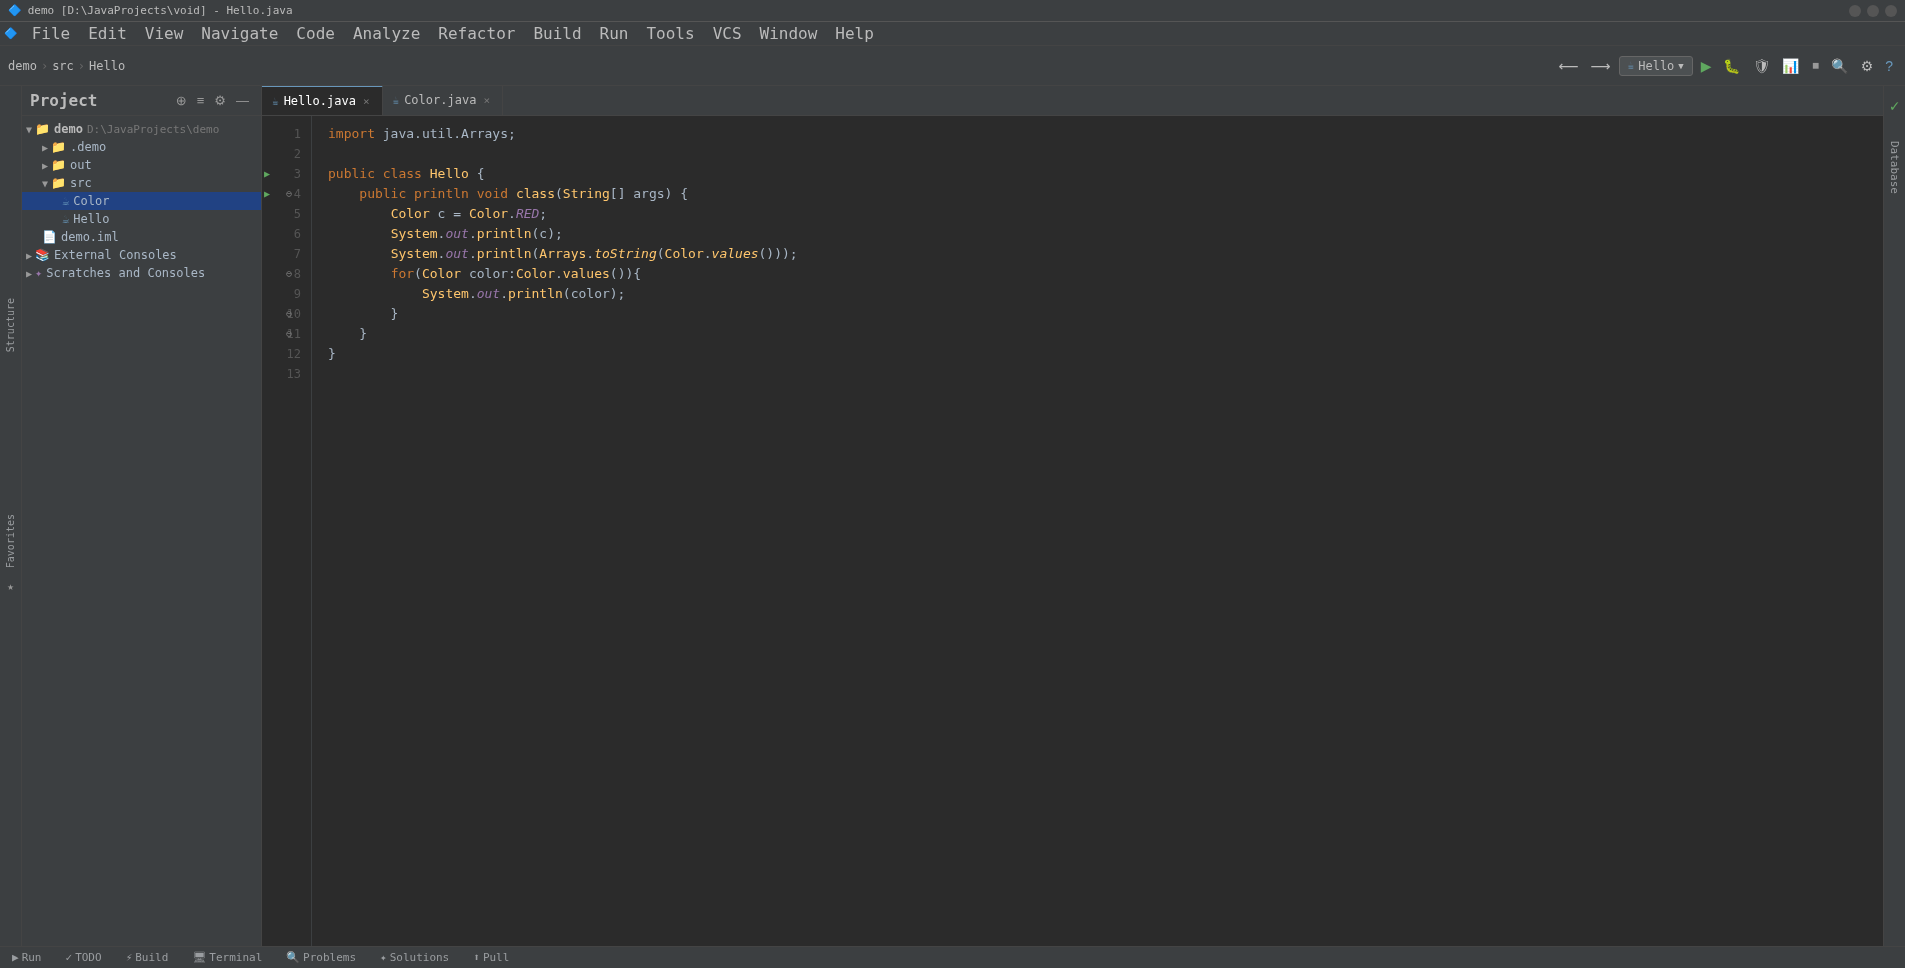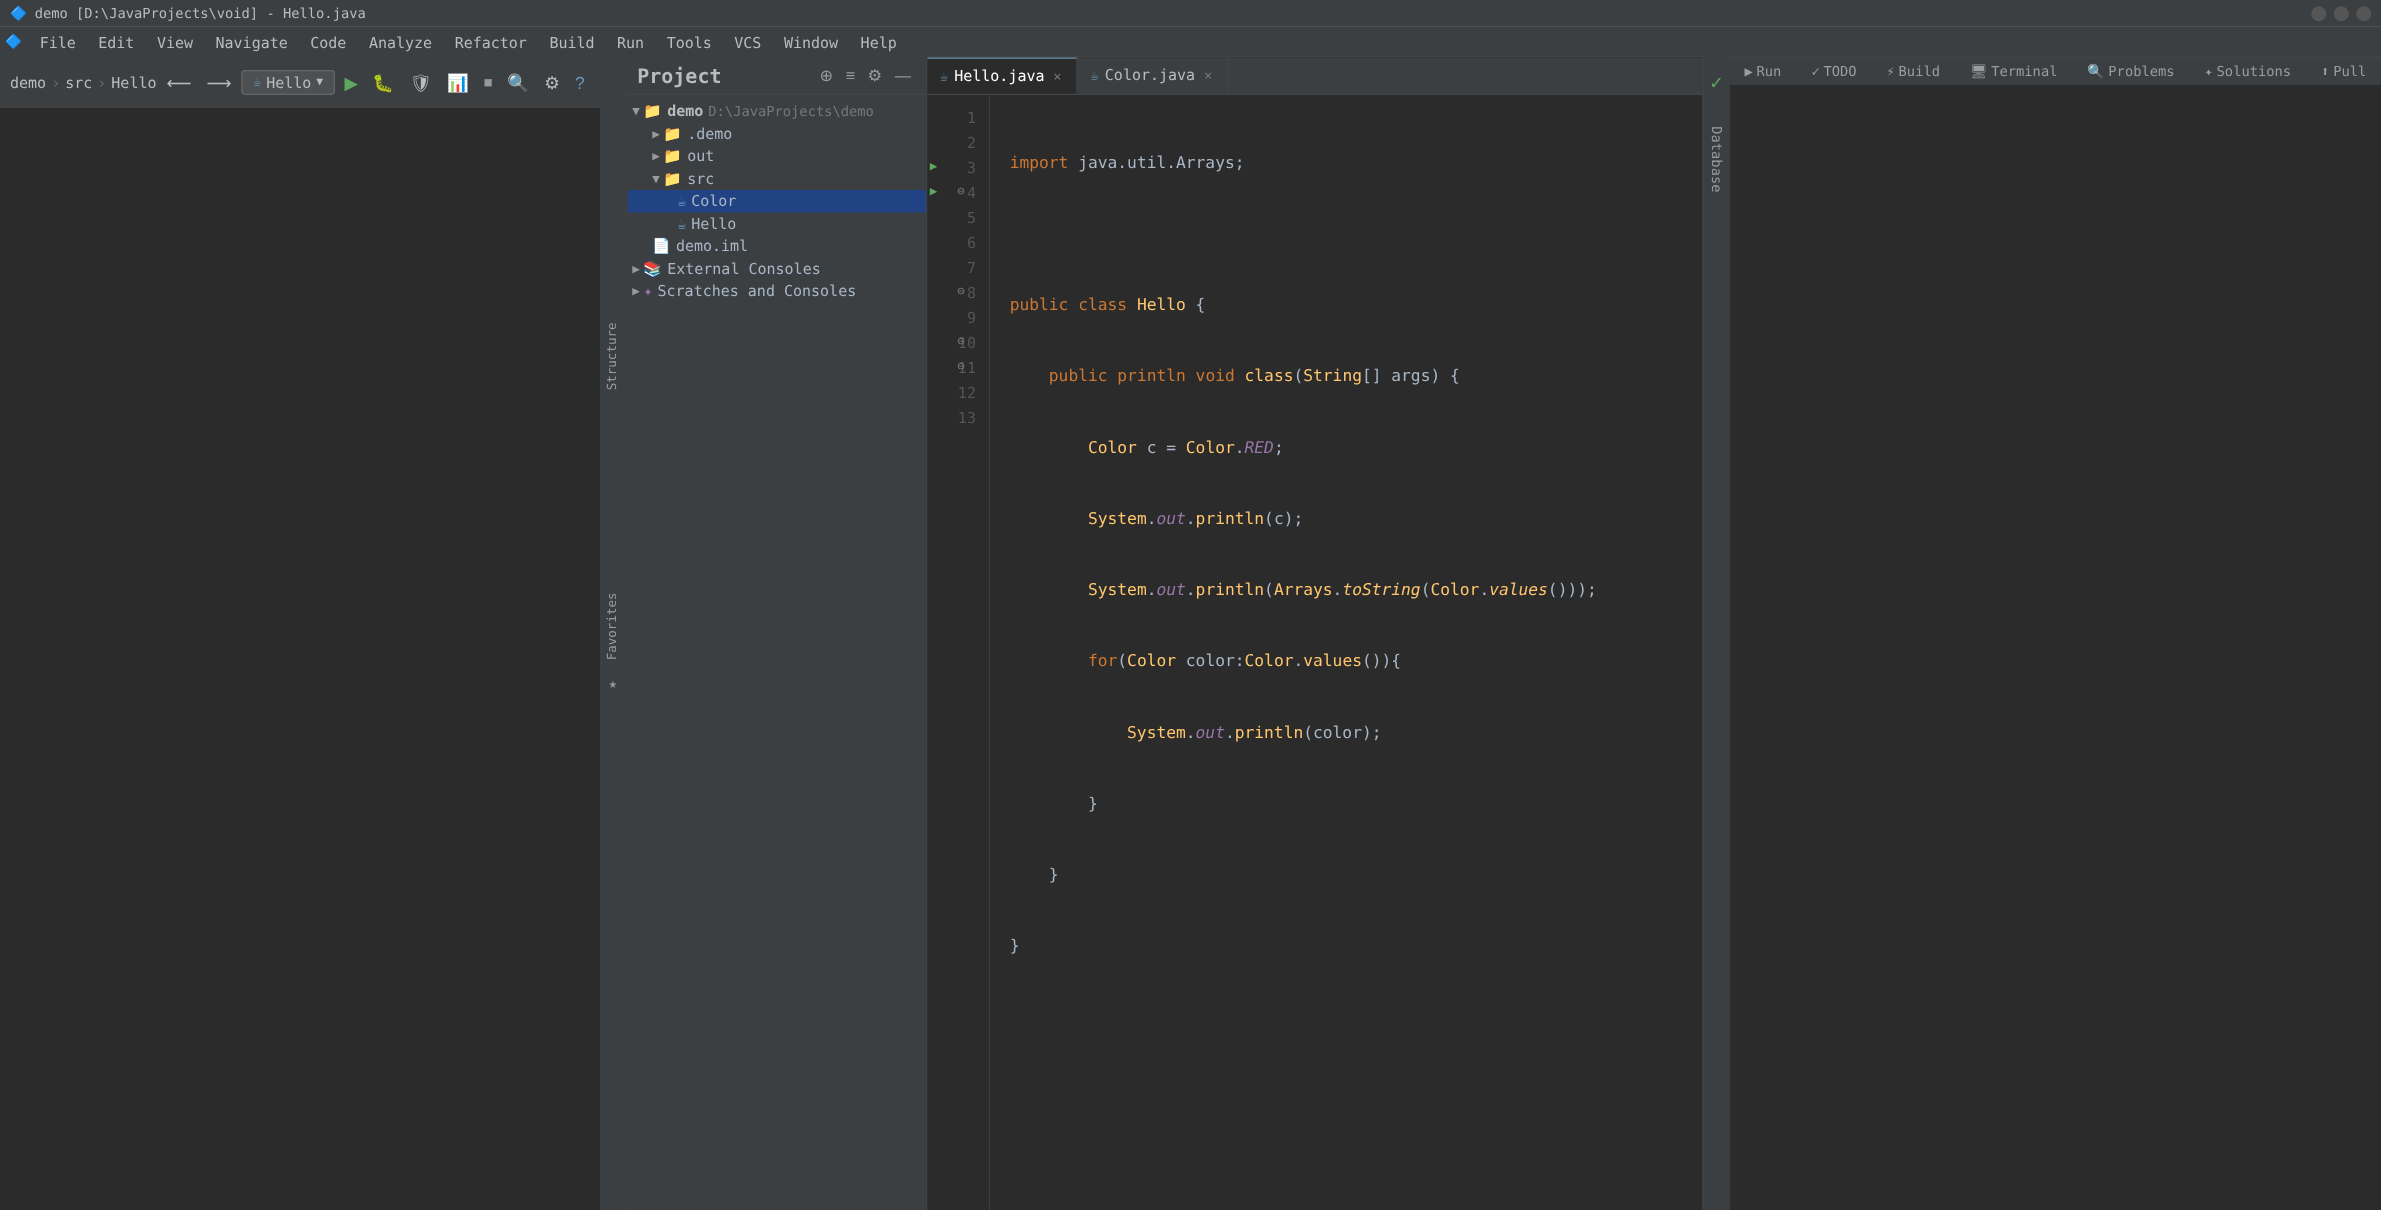--- a/index.html
+++ b/index.html
@@ -37,21 +37,21 @@
       background: #3c3f41;
       height: 24px;
       display: flex;
       align-items: center;
       padding: 0 4px;
       border-bottom: 1px solid #444;
       gap: 2px;
     }
     .menu-item {
       color: #bbb;
-      font-size: 12px;
+      font-size: 16px;
       padding: 2px 8px;
       cursor: pointer;
       border-radius: 3px;
     }
 
     
     #toolbar {
       background: #3c3f41;
       height: 40px;
       display: flex;
@@ -235,21 +235,20 @@
       overflow: auto;
       font-size: 13px;
       line-height: 20px;
       tab-size: 4;
     }
     .code-line {
       height: 20px;
       white-space: pre;
       display: flex;
       align-items: center;
-      margin-top: 37px;
     }
     
     .kw { color: #cc7832; }
     .classname { color: #ffc66d; }
     .method { color: #ffc66d; }
     .static-field { color: #9876aa; font-style: italic; }
 
     
     #right-panel {
       width: 22px;
@@ -314,21 +313,21 @@
     <span class="menu-item">Analyze</span>
     <span class="menu-item">Refactor</span>
     <span class="menu-item">Build</span>
     <span class="menu-item">Run</span>
     <span class="menu-item">Tools</span>
     <span class="menu-item">VCS</span>
     <span class="menu-item">Window</span>
     <span class="menu-item">Help</span>
   </div>
 
-<div style="display:flex;height:calc(968px - 22px - 24px);">
+<div style="display:flex;flex-direction:column;height:calc(968px - 22px - 24px);">
 
   <div id="toolbar">
     <div id="breadcrumb">
       <span style="color:#bbb;font-size:12px;">demo</span>
       <span class="sep" style="color:#666;">›</span>
       <span style="color:#bbb;font-size:12px;">src</span>
       <span class="sep" style="color:#666;">›</span>
       <span style="color:#bbb;font-size:12px;">Hello</span>
     </div>
     <div id="toolbar-right">

